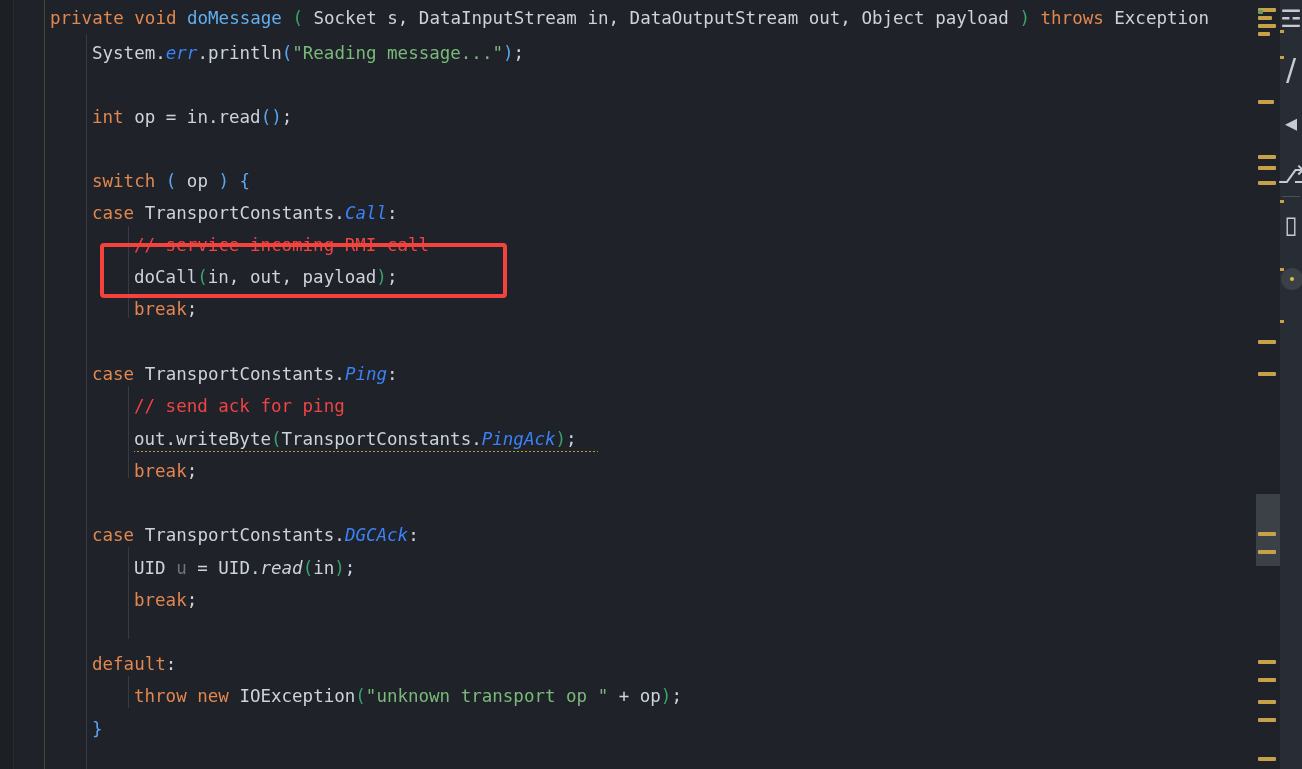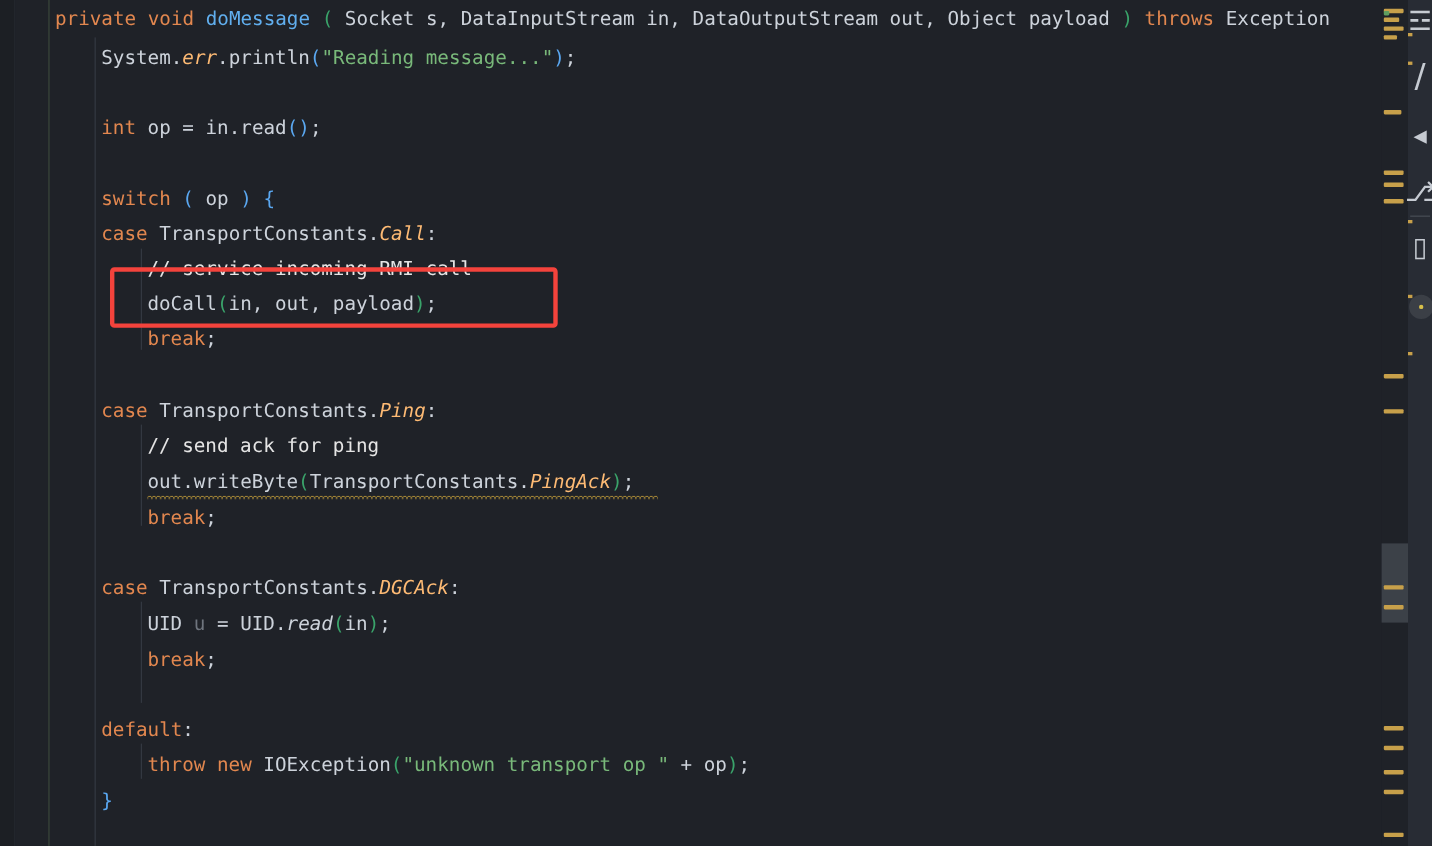--- a/index.html
+++ b/index.html
@@ -45,23 +45,23 @@
 
   
   .kw    { color:#e2874f; }           
   .fn    { color:#61afef; }           
   .type  { color:#cdd3db; }           
   .ident { color:#cdd3db; }
   .punct { color:#cdd3db; }
   .paren { color:#5aa7f0; }
   .parenG{ color:#3aa36a; }
   .str   { color:#79b97a; }
-  .cmt   { color:#e5e5e5; }
+  .cmt   { color:#ef4444; }
   .italic{ font-style:italic; }
-  .pink  { color:#fdba74; font-style:italic; }
+  .pink  { color:#3b82f6; font-style:italic; }
   .dim   { color:#6f757e; }
   .op    { color:#cdd3db; }
 
   
   .squiggle {
     position:absolute; height:4px;
     background-image:
       radial-gradient(circle at 2px 3px, rgba(0,0,0,0) 1.6px, #c8a13a 1.7px, #c8a13a 2.3px, rgba(0,0,0,0) 2.4px);
     background-size:4px 4px;
     background-repeat:repeat-x;

